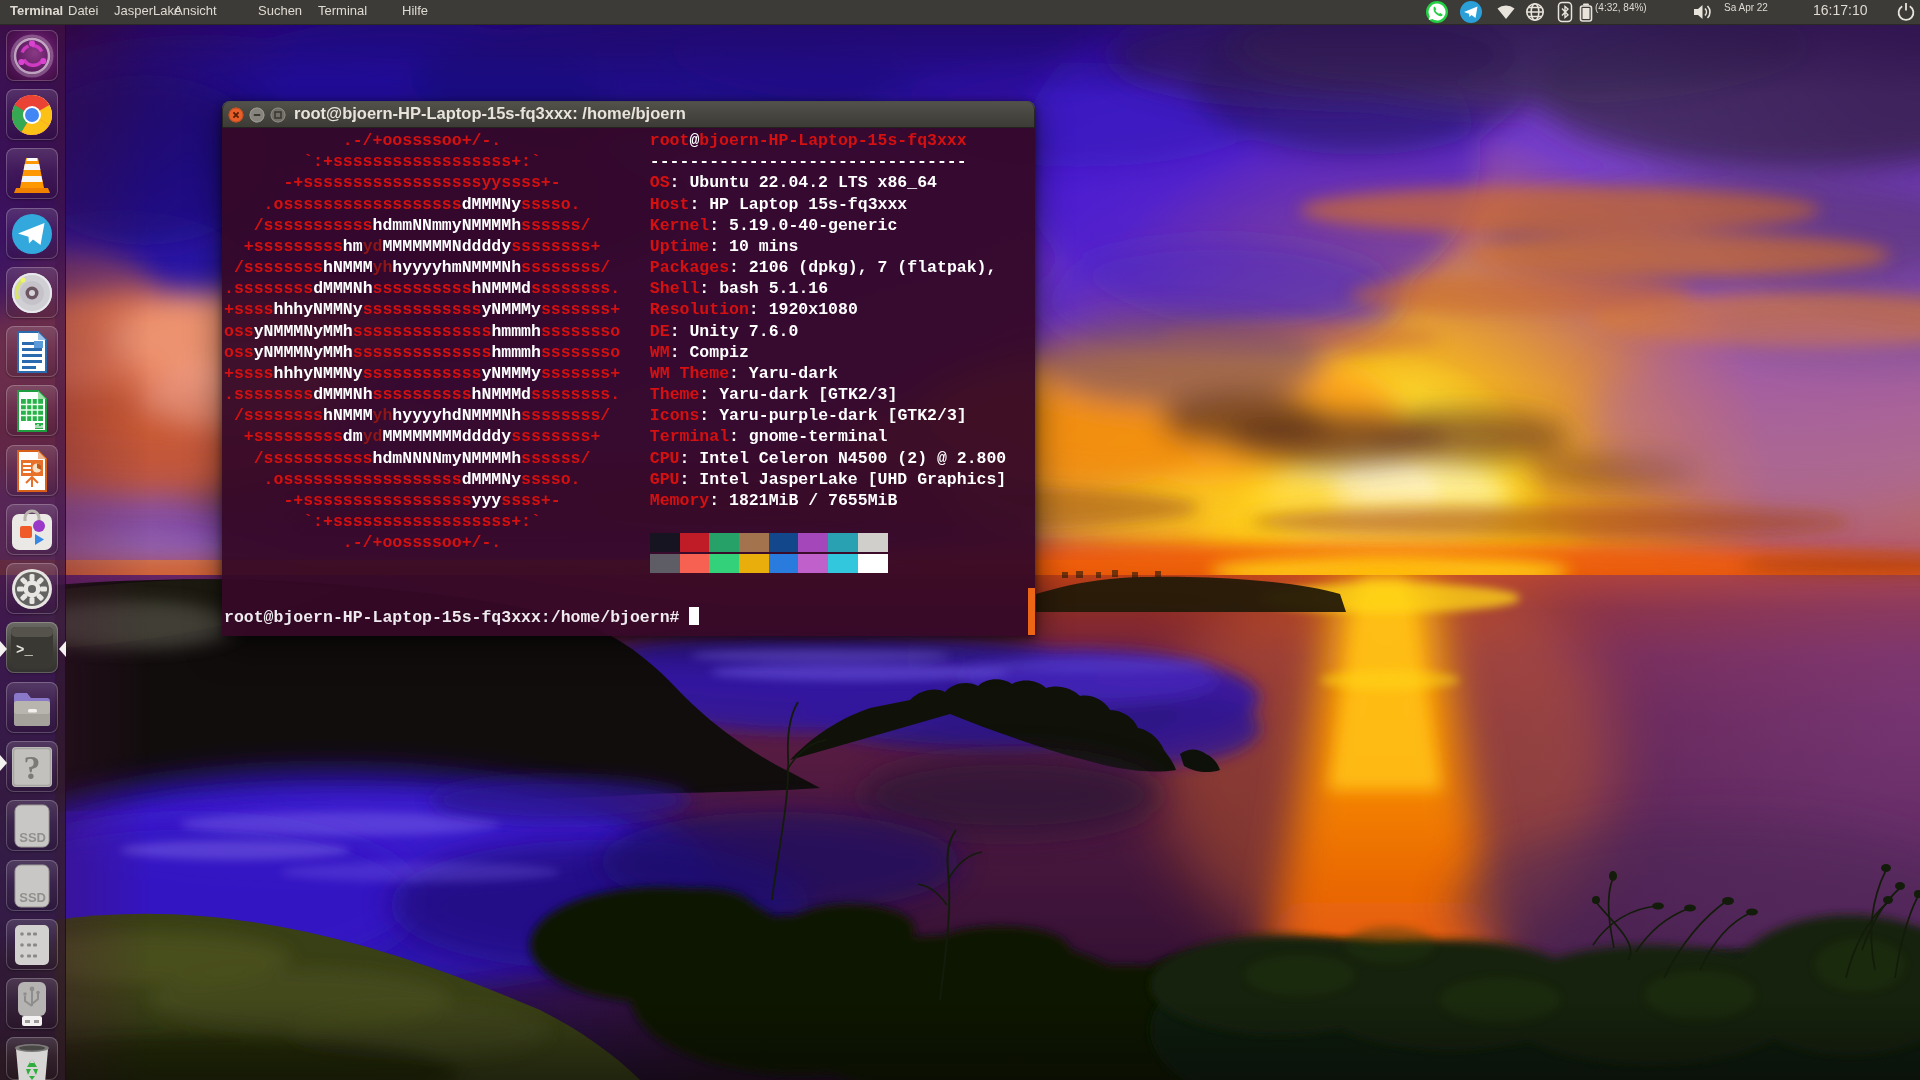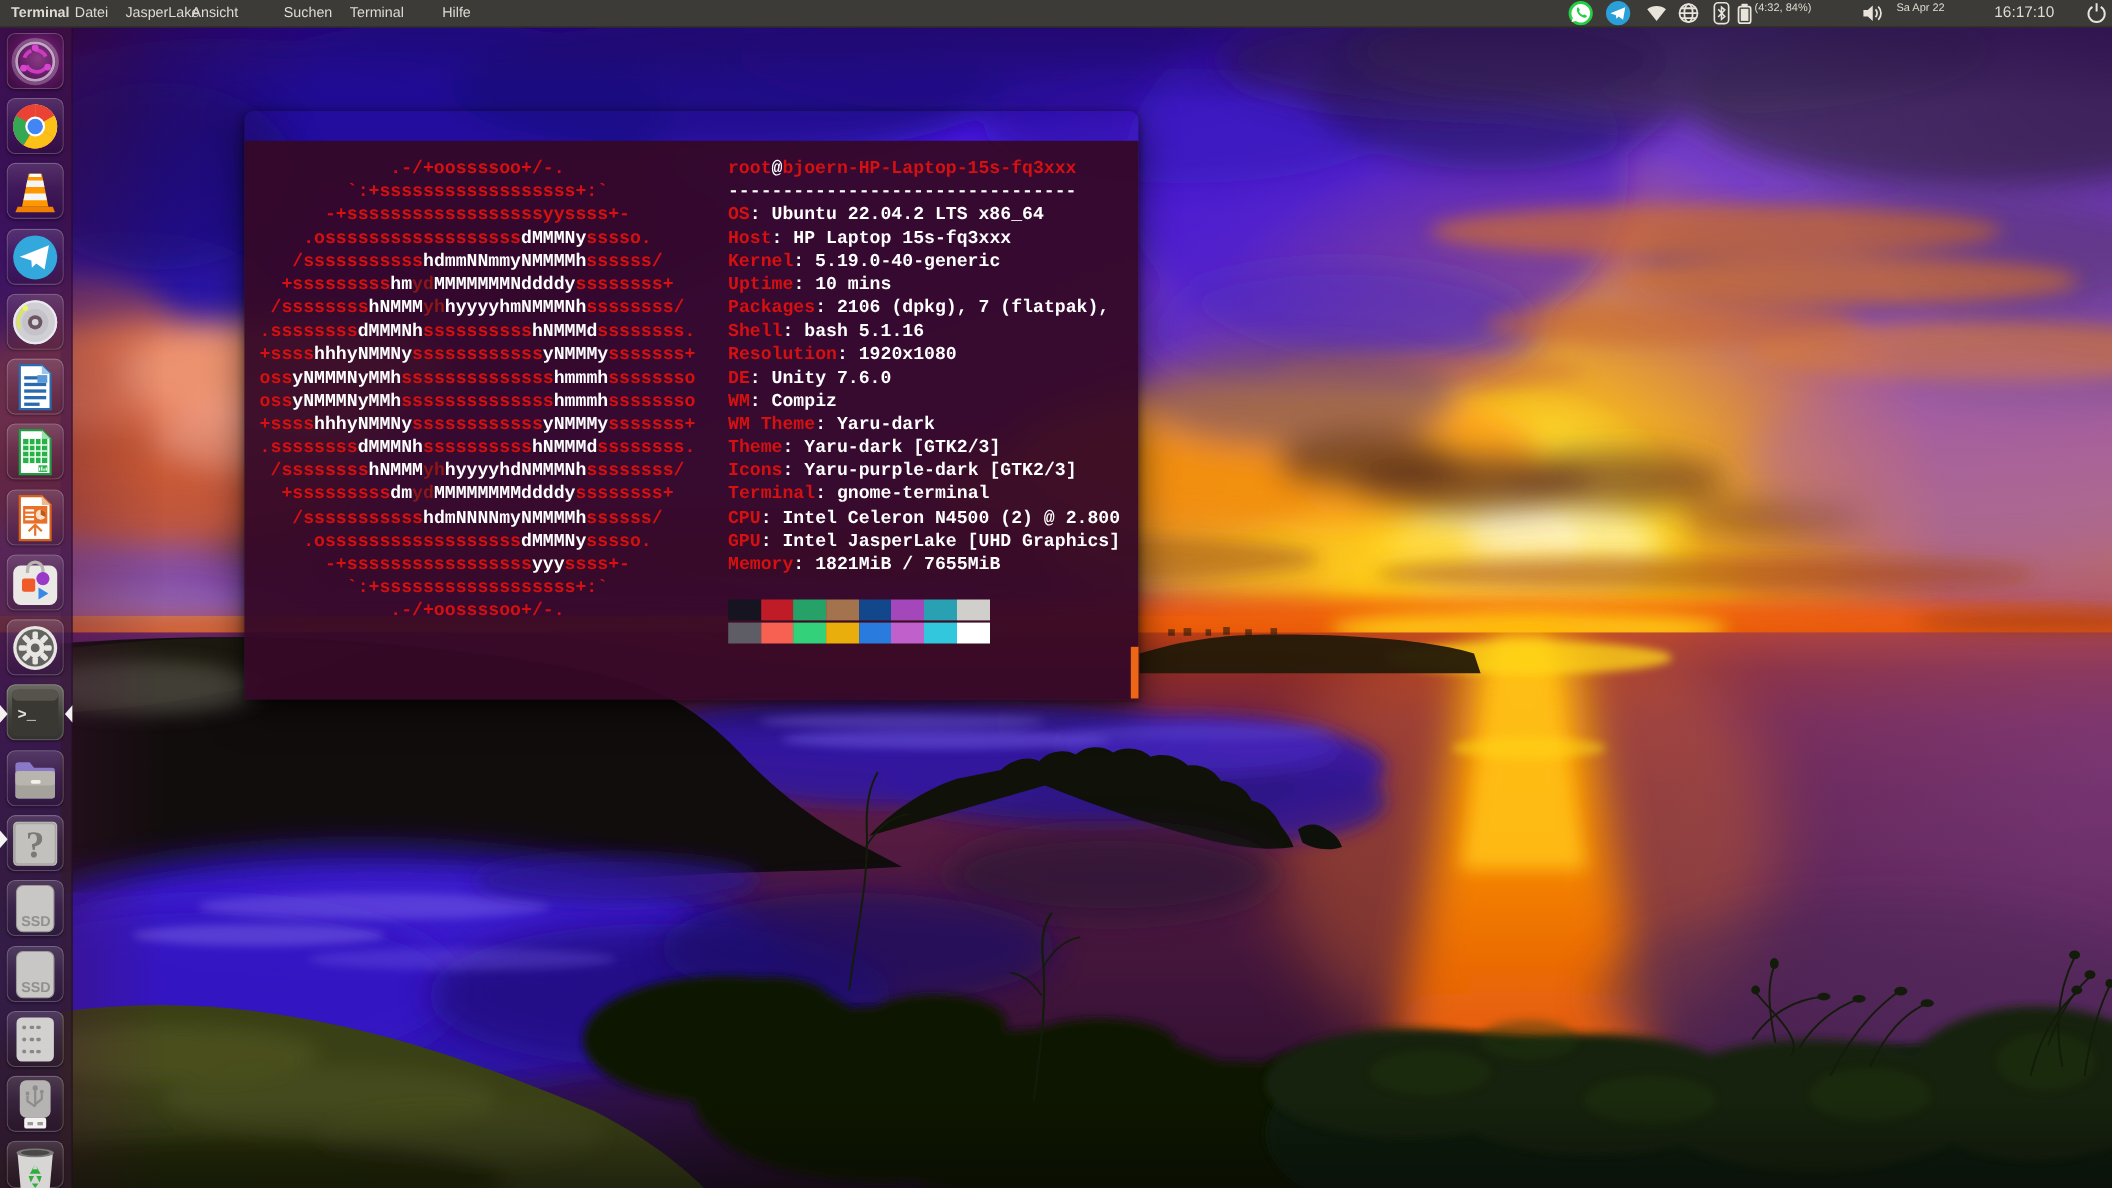--- a/index.html
+++ b/index.html
@@ -21,21 +21,21 @@
   
   #term{position:absolute;left:222px;top:101px;width:813px;height:535px;z-index:45;
     box-shadow:0 10px 34px rgba(0,0,0,.6), 0 2px 8px rgba(0,0,0,.5);border-radius:8px 8px 0 0;}
   #tbar{position:absolute;left:0;top:0;width:813px;height:27px;border-radius:8px 8px 0 0;
     background:linear-gradient(180deg,#53524b,#45443e 55%,#3b3a34);
     box-shadow:inset 0 1px 0 rgba(255,255,255,.16), inset 0 0 0 1px rgba(20,20,16,.6);}
   #tbar .ttext{position:absolute;left:72px;top:3px;
     color:#e8e4dc;font-weight:bold;font-size:16.5px;letter-spacing:0px;}
   .wbtn{position:absolute;top:6px;width:16px;height:16px;border-radius:50%;}
   #tbody{position:absolute;left:0;top:27px;width:813px;height:508px;background:rgba(53,8,39,0.95);}
-  #nf{position:absolute;left:2px;top:2px;margin:12px;font-family:"Liberation Mono",monospace;
+  #nf{position:absolute;left:2px;top:2px;margin:0;font-family:"Liberation Mono",monospace;
     font-weight:bold;font-size:16.5px;line-height:21.17px;color:#fff;white-space:pre;}
   #prompt{position:absolute;left:2px;top:479px;margin:0;font-family:"Liberation Mono",monospace;
     font-weight:bold;font-size:16.5px;line-height:21px;color:#eeeaee;white-space:pre;}
   .r{color:#d61010;}
   .dr{color:#8d1717;}
   .w{color:#ffffff;}
   .cur{display:inline-block;width:10px;height:18px;background:#fff;vertical-align:-3px;}
   #scrollb{position:absolute;left:806px;top:460px;width:7px;height:47px;background:#ec6616;z-index:3;}
 </style>
 </head>
@@ -593,20 +593,38 @@
       <path d="M15 8.5 A5 5 0 0 1 15 15.5 M17.5 6 A8.5 8.5 0 0 1 17.5 18" stroke="#e8e4dc" stroke-width="1.6" fill="none"></path>
     </svg>
     <span class="mi" style="left:1724px;font-size:10px;top:2px;">Sa Apr 22</span>
     <span class="mi" style="left:1813px;font-size:14px;top:2px;">16:17:10</span>
     <svg style="position:absolute;left:1894px;top:0px" width="24" height="24" viewBox="0 0 24 24">
       <path d="M8.2 6.2 A7.4 7.4 0 1 0 15.8 6.2" fill="none" stroke="#e8e4dc" stroke-width="1.8"></path>
       <line x1="12" y1="3" x2="12" y2="10.5" stroke="#e8e4dc" stroke-width="1.8"></line>
     </svg>
   </div>
   <div id="term">
+    <div id="tbar">
+      <svg class="wbtn" style="left:6px;" width="16" height="16" viewBox="0 0 16 16">
+        <circle cx="8" cy="8" r="7.5" fill="#e85f29"></circle>
+        <circle cx="8" cy="8" r="7" fill="none" stroke="#b64b22" stroke-width="1"></circle>
+        <path d="M5.4 5.4 L10.6 10.6 M10.6 5.4 L5.4 10.6" stroke="#571e06" stroke-width="1.8"></path>
+      </svg>
+      <svg class="wbtn" style="left:27px;" width="16" height="16" viewBox="0 0 16 16">
+        <circle cx="8" cy="8" r="7.5" fill="#86847c"></circle>
+        <circle cx="8" cy="8" r="7" fill="none" stroke="#9c9a92" stroke-width="1"></circle>
+        <path d="M4.8 8 L11.2 8" stroke="#3a3934" stroke-width="1.8"></path>
+      </svg>
+      <svg class="wbtn" style="left:48px;" width="16" height="16" viewBox="0 0 16 16">
+        <circle cx="8" cy="8" r="7.5" fill="#716f68"></circle>
+        <circle cx="8" cy="8" r="7" fill="none" stroke="#8c8a82" stroke-width="1"></circle>
+        <rect x="5" y="5" width="6" height="6" fill="none" stroke="#3a3934" stroke-width="1.6"></rect>
+      </svg>
+      <div class="ttext">root@bjoern-HP-Laptop-15s-fq3xxx: /home/bjoern</div>
+    </div>
     <div id="tbody">
       <pre id="nf"><span class="r">            .-/+oossssoo+/-.</span>               <span class="r">root</span><span class="w">@</span><span class="r">bjoern-HP-Laptop-15s-fq3xxx</span>
 <span class="r">        `:+ssssssssssssssssss+:`</span>           <span class="w">--------------------------------</span>
 <span class="r">      -+ssssssssssssssssssyyssss+-</span>         <span class="r">OS</span><span class="w">: Ubuntu 22.04.2 LTS x86_64</span>
 <span class="r">    .ossssssssssssssssss</span><span class="w">dMMMNy</span><span class="r">sssso.</span>       <span class="r">Host</span><span class="w">: HP Laptop 15s-fq3xxx</span>
 <span class="r">   /sssssssssss</span><span class="w">hdmmNNmmyNMMMMh</span><span class="r">ssssss/</span>      <span class="r">Kernel</span><span class="w">: 5.19.0-40-generic</span>
 <span class="r">  +sssssssss</span><span class="w">hm</span><span class="dr">yd</span><span class="w">MMMMMMMNddddy</span><span class="r">ssssssss+</span>     <span class="r">Uptime</span><span class="w">: 10 mins</span>
 <span class="r"> /ssssssss</span><span class="w">hNMMM</span><span class="dr">yh</span><span class="w">hyyyyhmNMMMNh</span><span class="r">ssssssss/</span>    <span class="r">Packages</span><span class="w">: 2106 (dpkg), 7 (flatpak),</span>
 <span class="r">.ssssssss</span><span class="w">dMMMNh</span><span class="r">ssssssssss</span><span class="w">hNMMMd</span><span class="r">ssssssss.</span>   <span class="r">Shell</span><span class="w">: bash 5.1.16</span>
 <span class="r">+ssss</span><span class="w">hhhyNMMNy</span><span class="r">ssssssssssss</span><span class="w">yNMMMy</span><span class="r">sssssss+</span>   <span class="r">Resolution</span><span class="w">: 1920x1080</span>
@@ -615,16 +633,17 @@
 <span class="r">+ssss</span><span class="w">hhhyNMMNy</span><span class="r">ssssssssssss</span><span class="w">yNMMMy</span><span class="r">sssssss+</span>   <span class="r">WM Theme</span><span class="w">: Yaru-dark</span>
 <span class="r">.ssssssss</span><span class="w">dMMMNh</span><span class="r">ssssssssss</span><span class="w">hNMMMd</span><span class="r">ssssssss.</span>   <span class="r">Theme</span><span class="w">: Yaru-dark [GTK2/3]</span>
 <span class="r"> /ssssssss</span><span class="w">hNMMM</span><span class="dr">yh</span><span class="w">hyyyyhdNMMMNh</span><span class="r">ssssssss/</span>    <span class="r">Icons</span><span class="w">: Yaru-purple-dark [GTK2/3]</span>
 <span class="r">  +sssssssss</span><span class="w">dm</span><span class="dr">yd</span><span class="w">MMMMMMMMddddy</span><span class="r">ssssssss+</span>     <span class="r">Terminal</span><span class="w">: gnome-terminal</span>
 <span class="r">   /sssssssssss</span><span class="w">hdmNNNNmyNMMMMh</span><span class="r">ssssss/</span>      <span class="r">CPU</span><span class="w">: Intel Celeron N4500 (2) @ 2.800</span>
 <span class="r">    .ossssssssssssssssss</span><span class="w">dMMMNy</span><span class="r">sssso.</span>       <span class="r">GPU</span><span class="w">: Intel JasperLake [UHD Graphics]</span>
 <span class="r">      -+sssssssssssssssss</span><span class="w">yyy</span><span class="r">ssss+-</span>         <span class="r">Memory</span><span class="w">: 1821MiB / 7655MiB</span>
 <span class="r">        `:+ssssssssssssssssss+:`</span>
 <span class="r">            .-/+oossssoo+/-.</span>               <span style="background:#171421">   </span><span style="background:#C01C28">   </span><span style="background:#26A269">   </span><span style="background:#A2734C">   </span><span style="background:#12488B">   </span><span style="background:#A347BA">   </span><span style="background:#2AA1B3">   </span><span style="background:#D0CFCC">   </span>
                                            <span style="background:#5E5C64">   </span><span style="background:#F66151">   </span><span style="background:#33D17A">   </span><span style="background:#E9AD0C">   </span><span style="background:#2A7BDE">   </span><span style="background:#C061CB">   </span><span style="background:#33C7DE">   </span><span style="background:#FFFFFF">   </span></pre>
+      <pre id="prompt">root@bjoern-HP-Laptop-15s-fq3xxx:/home/bjoern# <span class="cur"></span></pre>
       <div id="scrollb"></div>
     </div>
   </div>
 </div>
 
 </body></html>

